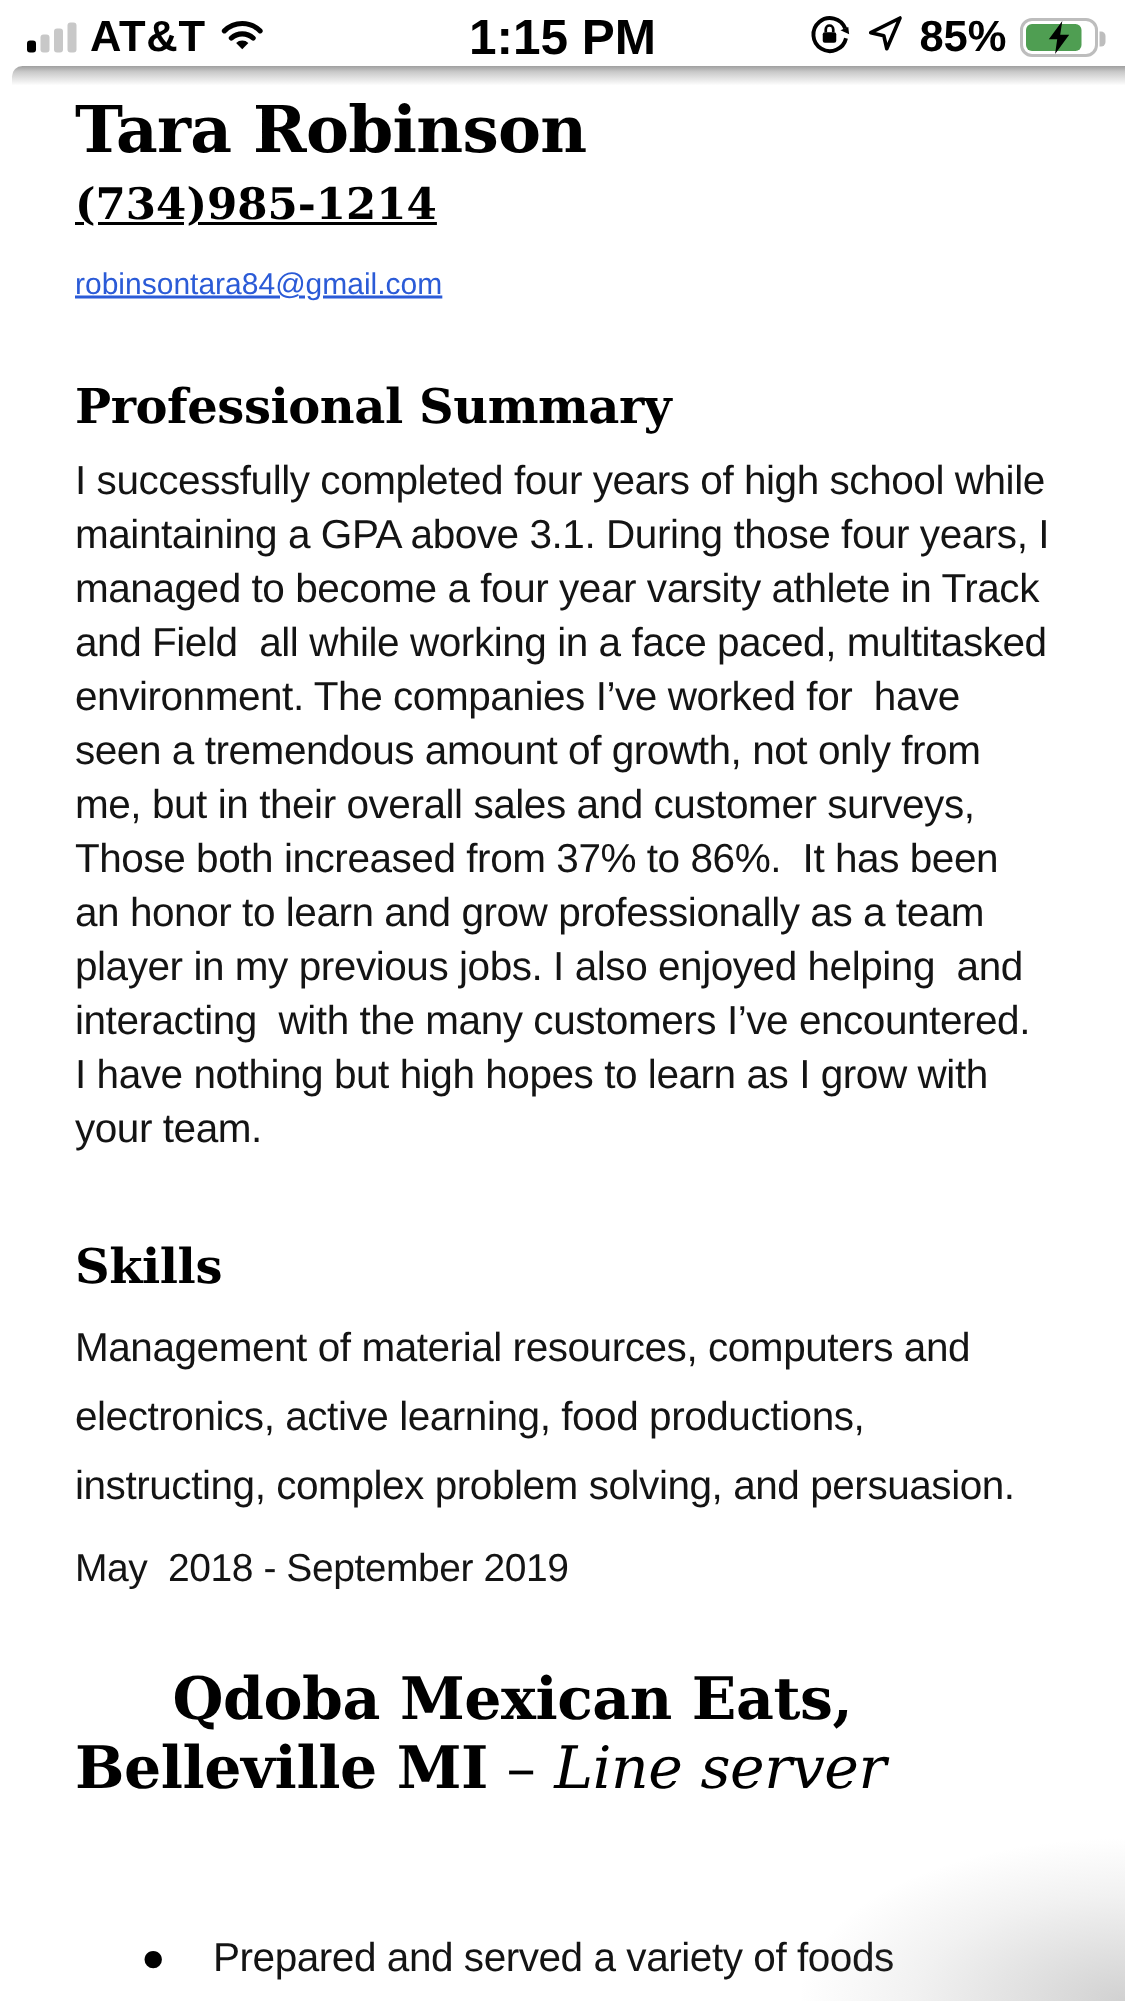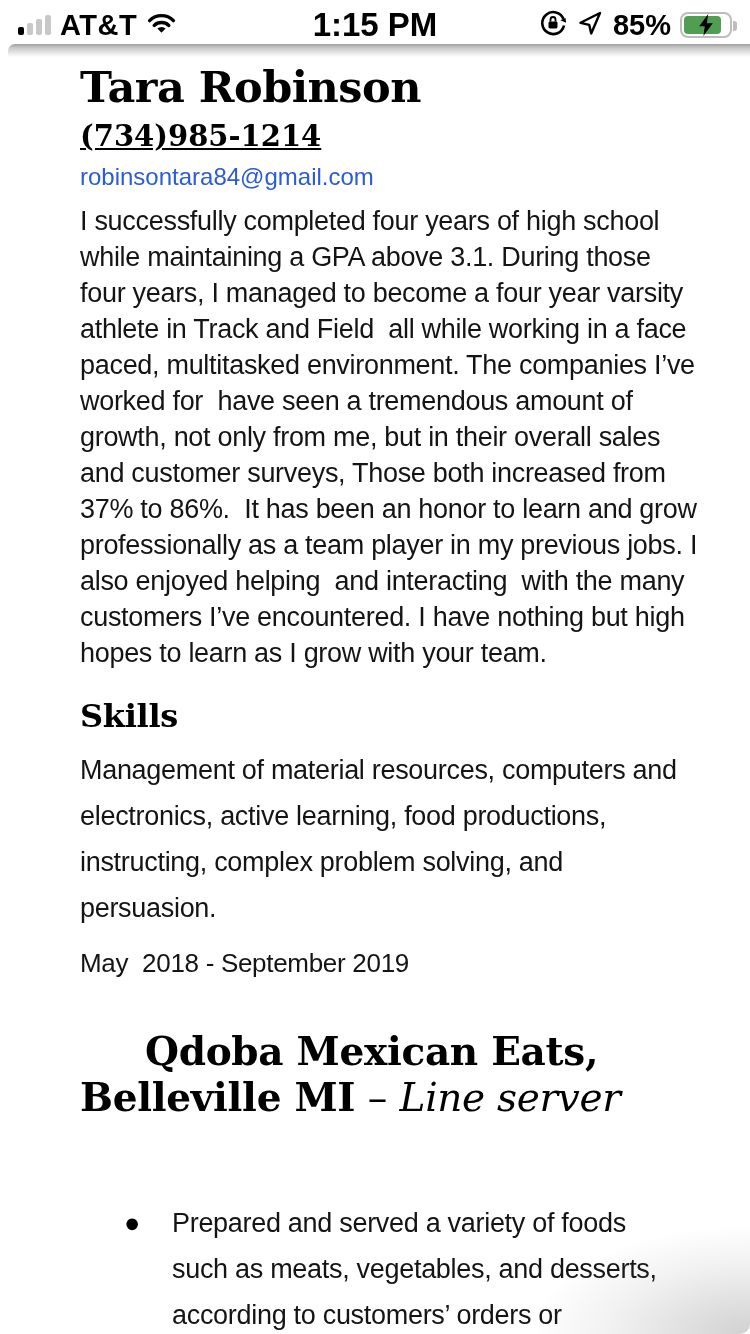--- a/index.html
+++ b/index.html
@@ -5,21 +5,20 @@
   * { margin: 0; padding: 0; box-sizing: border-box; }
   html, body { background: #ffffff; }
   .screen {
     position: relative;
     width: 750px;
     height: 1334px;
     background: #ffffff;
     overflow: hidden;
     font-family: "Liberation Sans", sans-serif;
     color: #111111;
-    border-radius: 10px;
   }
 
   
   .status-bar {
     position: absolute;
     top: 0; left: 0; right: 0;
     height: 44px;
     display: flex;
     align-items: center;
     justify-content: space-between;
@@ -82,61 +81,62 @@
     height: 13px;
     border-top-left-radius: 7px;
     background: linear-gradient(to bottom, #9f9f9f 0%, #c9c9c9 30%, rgba(255,255,255,0) 100%);
     z-index: 4;
   }
 
   
   .doc {
     position: absolute;
     top: 57px; left: 0; right: 0; bottom: 0;
-    padding: 6px 50px 0 80px;
+    padding: 6px 50px 0 50px;
   }
   .doc-name {
     font-family: "DejaVu Serif", "Liberation Serif", serif;
     font-weight: 700;
     font-size: 43px;
     line-height: 1.15;
     color: #000;
     letter-spacing: -0.5px;
   }
   .doc-phone {
     font-family: "DejaVu Serif", "Liberation Serif", serif;
     font-weight: 700;
     font-size: 29px;
     margin-top: 7px;
     color: #000;
     text-decoration: underline;
   }
   .doc-email {
     display: inline-block;
-    font-size: 24px;
-    margin-top: 10px;
+    font-size: 20px;
+    margin-top: 26px;
+    text-decoration: underline;
     cursor: pointer;
   }
   .sec-heading {
     font-family: "DejaVu Serif", "Liberation Serif", serif;
     font-weight: 700;
     font-size: 32px;
     color: #000;
     letter-spacing: -0.3px;
   }
   .summary-heading { margin-top: 50px; }
   .para {
     font-size: 27px;
     line-height: 36px;
     letter-spacing: -0.3px;
     color: #141414;
     white-space: pre-wrap;
   }
   .summary-body { margin-top: 12px; }
-  .skills-heading { margin-top: 26px; }
+  .skills-heading { margin-top: 55px; }
   .skills-body { margin-top: 12px; line-height: 46px; }
   .exp-heading { font-size: 29px; margin-top: 15px; }
   .exp-dates {
     font-size: 26px;
     margin-top: 17px;
     letter-spacing: -0.3px;
     color: #141414;
     white-space: pre-wrap;
   }
   .exp-employer-line {
@@ -240,20 +240,21 @@
   <div class="page-top-shadow"></div>
 
   <div class="doc">
 
     <div class="doc-name">Tara Robinson</div>
     <div class="doc-phone">(734)985-1214</div>
     <div>
       <a class="doc-email" style="color: rgb(43, 91, 215);">robinsontara84@gmail.com</a>
     </div>
 
+    <div class="sec-heading summary-heading">Professional Summary</div>
     <div class="para summary-body">I successfully completed four years of high school while maintaining a GPA above 3.1. During those four years, I managed to become a four year varsity athlete in Track and Field  all while working in a face paced, multitasked environment. The companies I’ve worked for  have seen a tremendous amount of growth, not only from me, but in their overall sales and customer surveys, Those both increased from 37% to 86%.  It has been an honor to learn and grow professionally as a team player in my previous jobs. I also enjoyed helping  and interacting  with the many customers I’ve encountered. I have nothing but high hopes to learn as I grow with your team.</div>
 
     <div class="sec-heading skills-heading">Skills</div>
     <div class="para skills-body">Management of material resources, computers and electronics, active learning, food productions, instructing, complex problem solving, and persuasion.</div>
 
     <div class="exp-dates">May  2018 - September 2019</div>
     <div class="exp-employer-line">
       <span class="exp-employer">Qdoba Mexican Eats, Belleville MI</span><span class="exp-sep"> – </span><span class="exp-title">Line server</span>
     </div>
 

